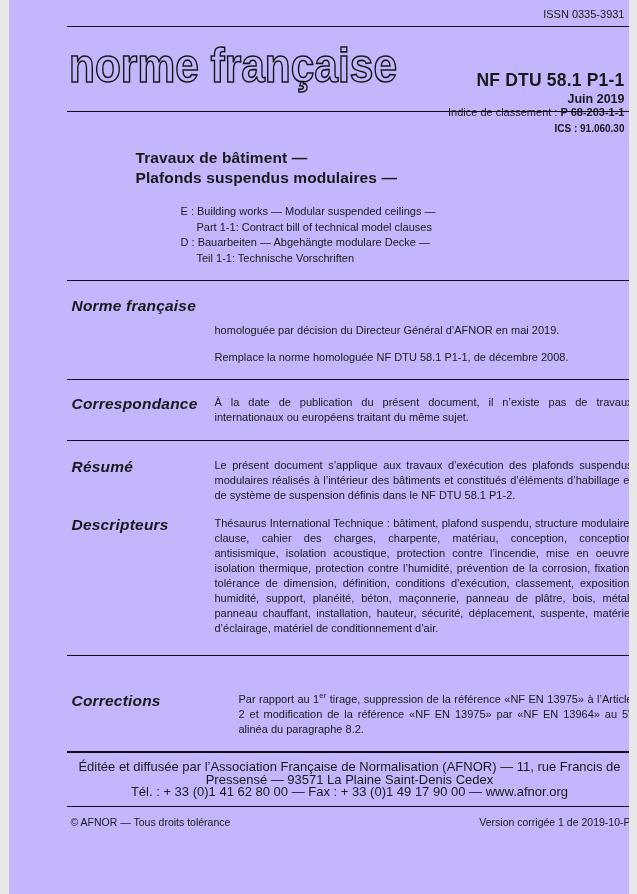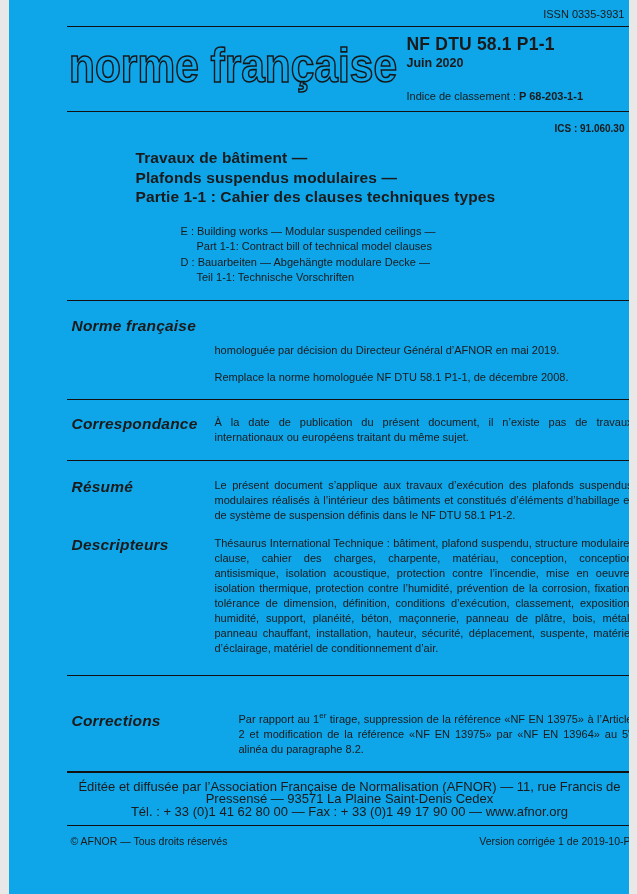--- a/index.html
+++ b/index.html
@@ -1,37 +1,37 @@
 <!DOCTYPE html>
 <html><head>
 <meta charset="utf-8">
 <style>
   * { margin:0; padding:0; box-sizing:border-box; }
   html,body { background:#e8e8e8; }
   body { font-family:"Liberation Sans","DejaVu Sans",sans-serif; color:#1a1a1a; }
   .page {
-    position:relative; width:620px; height:894px; background:#0ea5e9;
+    position:relative; width:620px; height:894px; background:#c4b5fd;
     margin:0 auto; overflow:hidden;
   }
   .content { margin-left:58px; width:566px; }
 
   .rule  { border:none; border-top:1.5px solid #111; height:0; }
   .rule-thick { border-top:2px solid #111; }
   .rule-thin  { border-top:1px solid #111; }
 
   
   .issn-row { padding:8px 8px 5px 0; text-align:right; font-size:11px; line-height:13px; }
   .header-row { display:flex; height:84px; }
   .logo-wrap { width:340px; padding-top:5px; }
   .logo-text {
     font-family:"Liberation Sans","DejaVu Sans",sans-serif;
     font-size:49px; font-weight:bold;
     fill:none; stroke:#161616; stroke-width:1.6px;
   }
-  .header-right { flex:1; display:flex; flex-direction:column; align-items:flex-start; padding-right:8px; }
+  .header-right { flex:1; display:flex; flex-direction:column; align-items:flex-end; padding-right:8px;margin-top:36px; }
   .doc-number { font-size:17.5px; font-weight:bold; margin-top:7px; letter-spacing:.2px; }
   .doc-date   { font-size:12.5px; font-weight:bold; margin-top:1px; }
   .classification { font-size:11px; margin-top:auto; margin-bottom:9px; }
   .classification b { font-weight:bold; }
 
   .ics-row { text-align:right; padding:11px 8px 0 0; font-size:10px; font-weight:bold; }
 
   
   .title-block { margin:14px 0 0 69px; font-size:15.5px; font-weight:bold; line-height:19.5px; letter-spacing:.1px; }
 
@@ -70,33 +70,32 @@
     <div class="rule"></div>
 
     <div class="header-row">
       <div class="logo-wrap">
         <svg width="334" height="72" viewBox="0 0 334 72" aria-hidden="true">
           <text x="2" y="50" textLength="328" lengthAdjust="spacingAndGlyphs" class="logo-text">norme française</text>
         </svg>
       </div>
       <div class="header-right">
         <div class="doc-number">NF DTU 58.1 P1-1</div>
-        <div class="doc-date">Juin 2020</div>
+        <div class="doc-date">Juin 2019</div>
         <div class="classification"><span>Indice de classement : </span><b>P 68-203-1-1</b></div>
       </div>
     </div>
 
     <div class="rule"></div>
 
     <div class="ics-row">ICS : 91.060.30</div>
 
     <div class="title-block">
       <div>Travaux de bâtiment —</div>
       <div>Plafonds suspendus modulaires —</div>
-      <div>Partie 1-1 : Cahier des clauses techniques types</div>
     </div>
 
     <div class="trans-block">
       <div><span>E :</span> <span>Building works — Modular suspended ceilings —</span></div>
       <div class="trans-cont">Part 1-1: Contract bill of technical model clauses</div>
       <div><span>D :</span> <span>Bauarbeiten — Abgehängte modulare Decke —</span></div>
       <div class="trans-cont">Teil 1-1: Technische Vorschriften</div>
     </div>
 
     <div class="rule" style="margin-top:14px"></div>
@@ -147,18 +146,18 @@
     <div class="rule rule-thick"></div>
 
     <div class="publisher">
       <div>Éditée et diffusée par l’Association Française de Normalisation (AFNOR) — 11, rue Francis de Pressensé — 93571 La Plaine Saint-Denis Cedex</div>
       <div>Tél. : + 33 (0)1 41 62 80 00 — Fax : + 33 (0)1 49 17 90 00 — www.afnor.org</div>
     </div>
 
     <div class="rule rule-thin mt7"></div>
 
     <div class="bottom-row">
-      <div>© AFNOR  — Tous droits réservés</div>
+      <div>© AFNOR  — Tous droits tolérance</div>
       <div>Version corrigée 1 de 2019-10-P</div>
     </div>
 
   </div>
 </div>
 
 </body></html>

